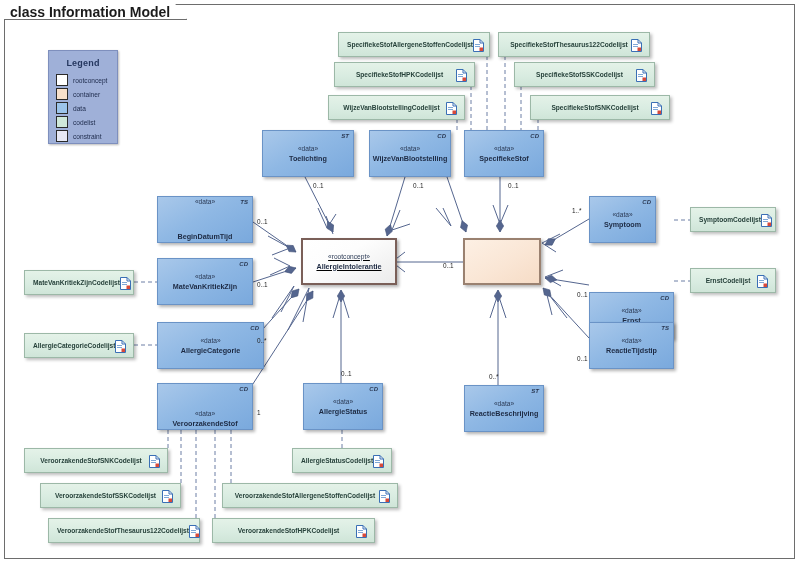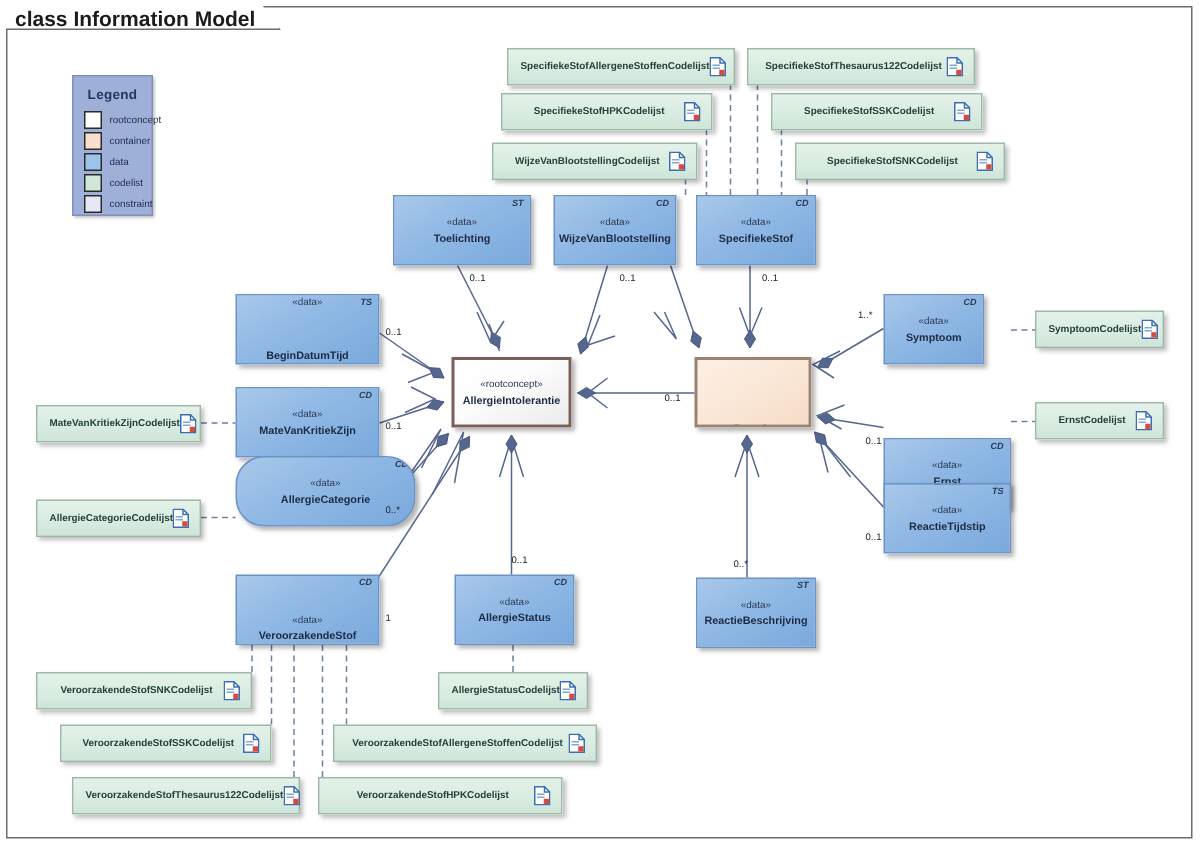--- a/index.html
+++ b/index.html
@@ -18,21 +18,21 @@
     border:1px solid #6d6d6d;border-top:none;border-left:none;
     background:#fff;box-sizing:border-box;
     padding:0 16px 0 6px;
     font-size:14px;font-weight:bold;color:#1b1b1b;
     line-height:16px;white-space:nowrap;
     clip-path:polygon(0 0,calc(100% - 12px) 0,100% 100%,0 100%);
   }
 
   
   #legend{
-    position:absolute;left:48px;top:50px;width:54px;height:94px;
+    position:absolute;left:48px;top:50px;width:70px;height:94px;
     background:#9fb0d8;border:1px solid #7e8fbd;box-sizing:border-box;
     box-shadow:1px 1px 2px rgba(0,0,0,.28);
   }
   #legend .legend-title{
     text-align:center;font-size:9px;font-weight:bold;color:#24365f;
     margin-top:7px;margin-bottom:6px;letter-spacing:.2px;
   }
   #legend .legend-row{
     display:flex;align-items:center;margin:0 0 2px 7px;
   }
@@ -226,21 +226,21 @@
       <div class="cls data" style="left: 157px; top: 196px; width: 96px; height: 47px; justify-content: space-between;">
         <div class="tag">TS</div>
         <div class="stereo">«data»</div>
         <div class="cname">BeginDatumTijd</div>
       </div>
       <div class="cls data" style="left: 157px; top: 258px; width: 96px; height: 47px;">
         <div class="tag">CD</div>
         <div class="stereo">«data»</div>
         <div class="cname">MateVanKritiekZijn</div>
       </div>
-      <div class="cls data" style="left: 157px; top: 304px; width: 120px; height: 47px; border-radius: 19px;">
+      <div class="cls data" style="left: 157px; top: 322px; width: 107px; height: 47px;">
         <div class="tag">CD</div>
         <div class="stereo">«data»</div>
         <div class="cname">AllergieCategorie</div>
       </div>
       <div class="cls data" style="left: 157px; top: 383px; width: 96px; height: 47px; justify-content: flex-end;">
         <div class="tag">CD</div>
         <div class="stereo">«data»</div>
         <div class="cname">VeroorzakendeStof</div>
       </div>
       <div class="cls data" style="left: 303px; top: 383px; width: 80px; height: 47px;">
@@ -261,21 +261,21 @@
       <div class="cls data" style="left: 589px; top: 258px; width: 85px; height: 47px; margin-top: 34px;">
         <div class="tag">CD</div>
         <div class="stereo">«data»</div>
         <div class="cname">Ernst</div>
       </div>
       <div class="cls data" style="left: 589px; top: 322px; width: 85px; height: 47px;">
         <div class="tag">TS</div>
         <div class="stereo">«data»</div>
         <div class="cname">ReactieTijdstip</div>
       </div>
-      <div class="cls rootconcept" style="left: 301px; top: 238px; width: 80px; height: 47px;">
+      <div class="cls rootconcept" style="left: 301px; top: 238px; width: 96px; height: 47px; text-decoration: underline;">
         <div class="stereo">«rootconcept»</div>
         <div class="cname">AllergieIntolerantie</div>
       </div>
       <div class="cls container" style="left: 463px; top: 238px; width: 78px; height: 47px; gap: 38px;">
         <div class="stereo">«container»</div>
         <div class="cname">Reactie</div>
       </div>
     </div>
 
   <div id="codelist-host">

